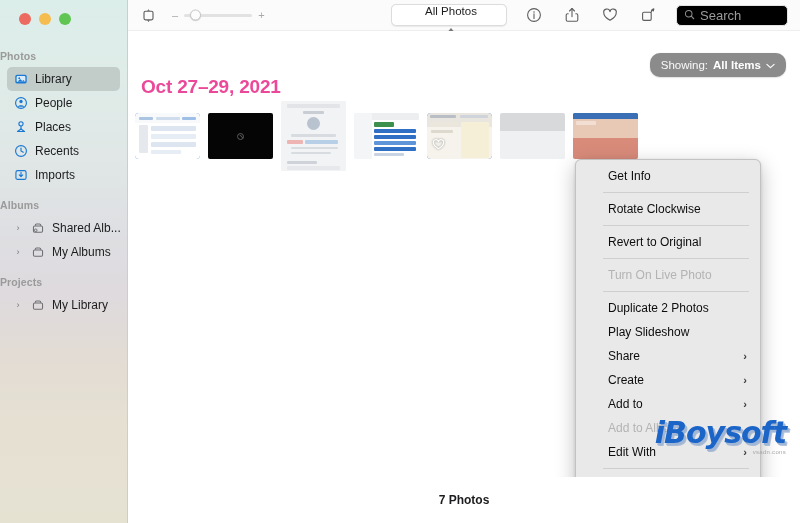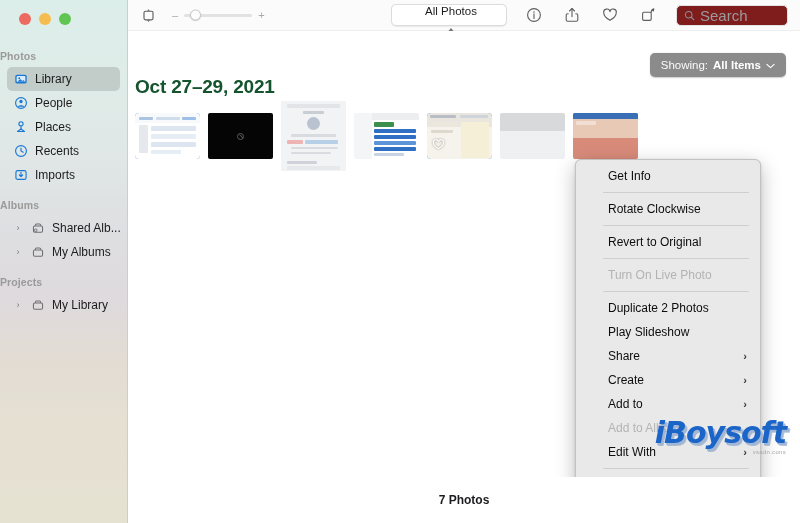--- a/index.html
+++ b/index.html
@@ -202,61 +202,61 @@
     gap: 18px;
   }
 
   .search-box {
     display: flex;
     align-items: center;
     gap: 5px;
     width: 112px;
     height: 21px;
     padding: 0 7px;
-    background: #7f1d1d;
+    background: #000000;
     border: 1px solid #e4e4e4;
     border-radius: 5px;
     color: #9b9b9e;
-    font-size: 15px;
+    font-size: 13px;
   }
 
   
   .content {
     position: relative;
     flex: 1 1 auto;
     background: #ffffff;
     overflow: hidden;
   }
 
   .showing-btn {
     position: absolute;
     right: 14px;
     top: 22px;
     display: flex;
     align-items: center;
     gap: 5px;
     height: 24px;
     padding: 0 11px;
     background: #8b8b8b;
-    border-radius: 5px;
+    border-radius: 10px;
     color: #ffffff;
     font-size: 11.5px;
     box-shadow: 0 0.5px 1.5px rgba(0,0,0,0.2);
     margin-left: 12px;
   }
   .showing-label { font-weight: 400; opacity: 0.95; }
   .showing-value { font-weight: 700; }
 
   .date-heading {
     position: absolute;
-    left: 7px;
+    left: 13px;
     top: 45px;
     font-size: 19px;
     font-weight: 700;
-    color: #14532d;
+    color: #ec4899;
     letter-spacing: -0.2px;
   }
 
   .photo-row {
     position: absolute;
     left: 7px;
     top: 82px;
     display: flex;
     gap: 8px;
   }

